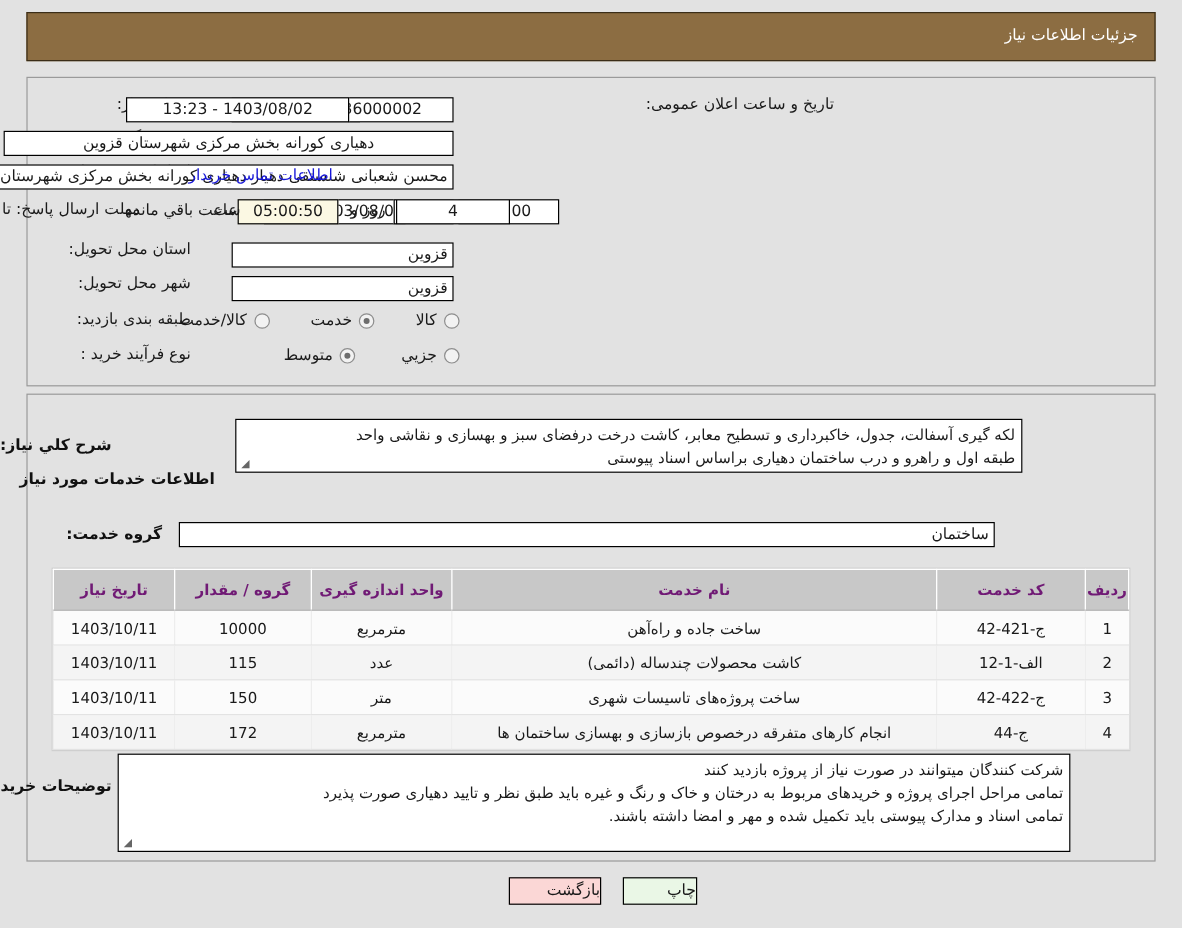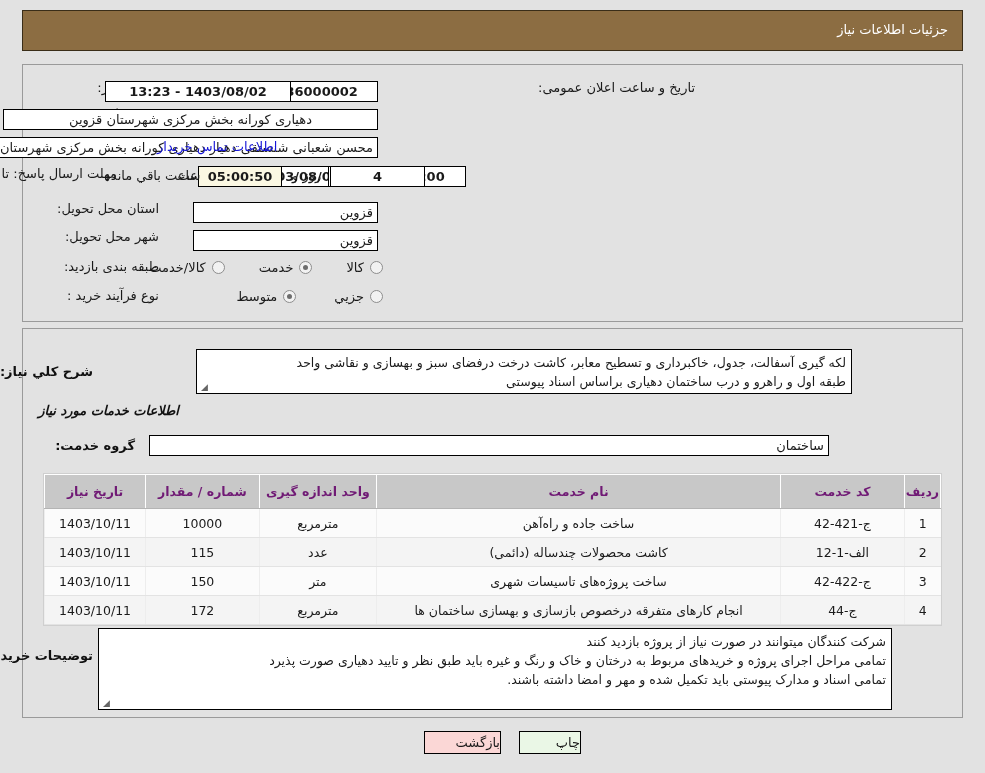--- a/index.html
+++ b/index.html
@@ -75,21 +75,21 @@
     border: 1px solid #000000;
     box-sizing: border-box;
     height: 21px;
     line-height: 19px;
     font-size: 13px;
     color: #1a1a1a;
     padding: 0 4px;
     overflow: hidden;
     white-space: nowrap;
   }
-  .fld.center { text-align: center; font-weight: bold; }
+  .fld.center { text-align: center; }
   .fld.rightt { text-align: right; }
   .fld.cream { background: #fbf8e3; }
   .link {
     color: #1616d8;
     font-size: 13px;
     white-space: nowrap;
     cursor: pointer;
   }
   .inlinetxt { font-size: 13px; color: #1a1a1a; white-space: nowrap; }
 
@@ -312,33 +312,33 @@
     </div>
   </div>
 
   <div class="sechead" style="right:892px; top:364px;">شرح کلي نیاز:</div>
   <div class="tarea" style="position:absolute; right:133px; top:349px; width:656px; height:45px; z-index:3;">
     <span class="ln">لکه گیری آسفالت، جدول، خاکبرداری و تسطیح معابر، کاشت درخت درفضای سبز و بهسازی و نقاشی واحد</span>
     <span class="ln">طبقه اول و راهرو  و درب ساختمان دهیاری براساس اسناد پیوستی</span>
     <span class="grip">◢</span>
   </div>
 
-  <div class="sechead" style="right:806px; top:403px;font-style:italic;">اطلاعات خدمات مورد نیاز</div>
+  <div class="sechead" style="right:806px; top:392px;">اطلاعات خدمات مورد نیاز</div>
 
   <div class="sechead" style="right:850px; top:438px;">گروه خدمت:</div>
   <div class="fld rightt" style="position:absolute; right:156px; top:435px; width:680px; z-index:3;">ساختمان</div>
 
   <table id="svc-table">
     <thead>
       <tr>
         <th class="c-row">ردیف</th>
         <th class="c-code">کد خدمت</th>
         <th class="c-name">نام خدمت</th>
         <th class="c-unit">واحد اندازه گیری</th>
-        <th class="c-qty">شماره / مقدار</th>
+        <th class="c-qty">گروه / مقدار</th>
         <th class="c-date">تاریخ نیاز</th>
       </tr>
     </thead>
     <tbody>
       <tr>
         <td>1</td>
         <td>ج-421-42</td>
         <td class="name">ساخت جاده و راه‌آهن</td>
         <td>مترمربع</td>
         <td>10000</td>

